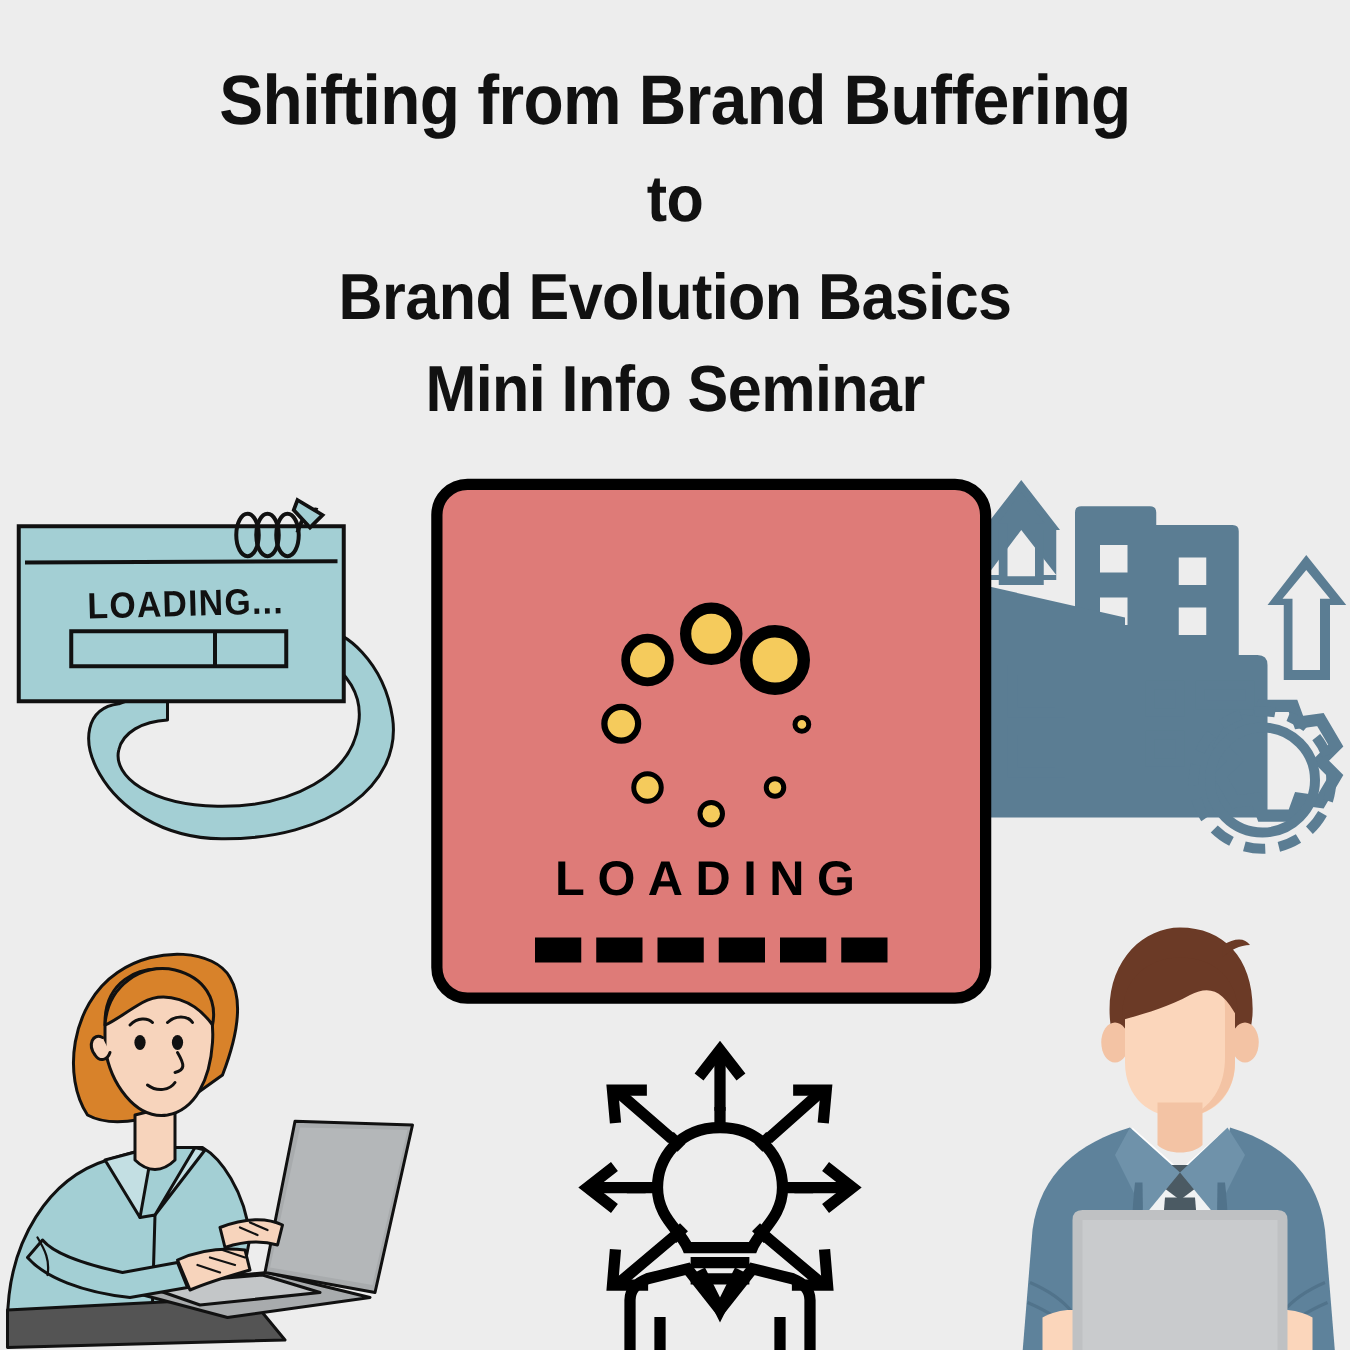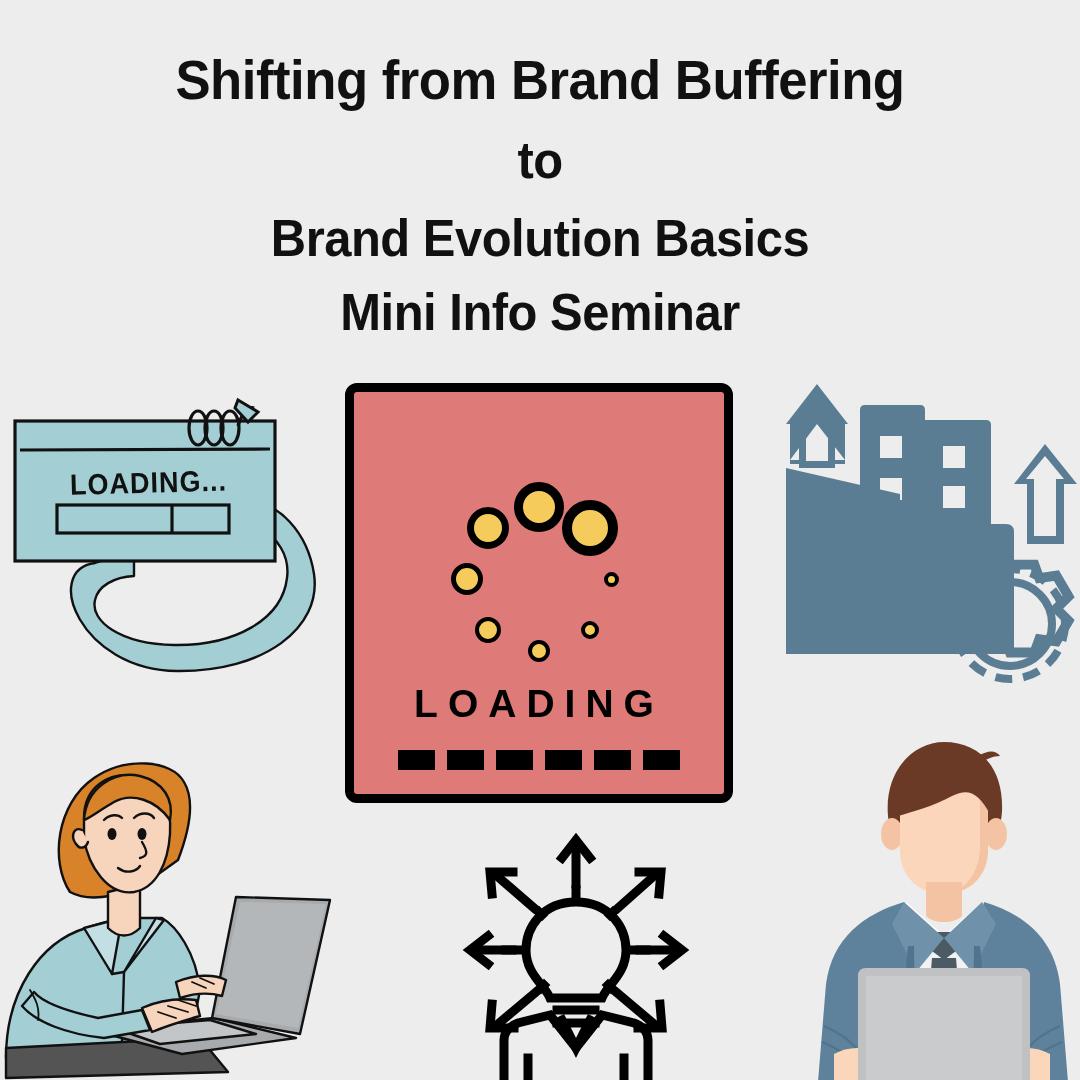--- a/index.html
+++ b/index.html
@@ -29,24 +29,24 @@
   }
   .tl-1 { font-size:56px; margin-bottom:26px; }
   .tl-2 { font-size:52px; margin-bottom:26px; }
   .tl-3 { font-size:52px; margin-bottom:22px; }
   .tl-4 { font-size:52px; }
 
   
   #loading-card {
     position:absolute;
     left:345px; top:383px;
-    width:388px; height:420px;
+    width:448px; height:420px;
     background:#de7b78;
     border:9px solid #000;
-    border-radius:12px;
+    border-radius:29px;
     z-index:6;
   }
   #spinner {
     position:absolute;
     left:50%; top:92px;
     width:190px; height:190px;
     margin-left:-95px;
   }
   .sp-dot {
     position:absolute;

